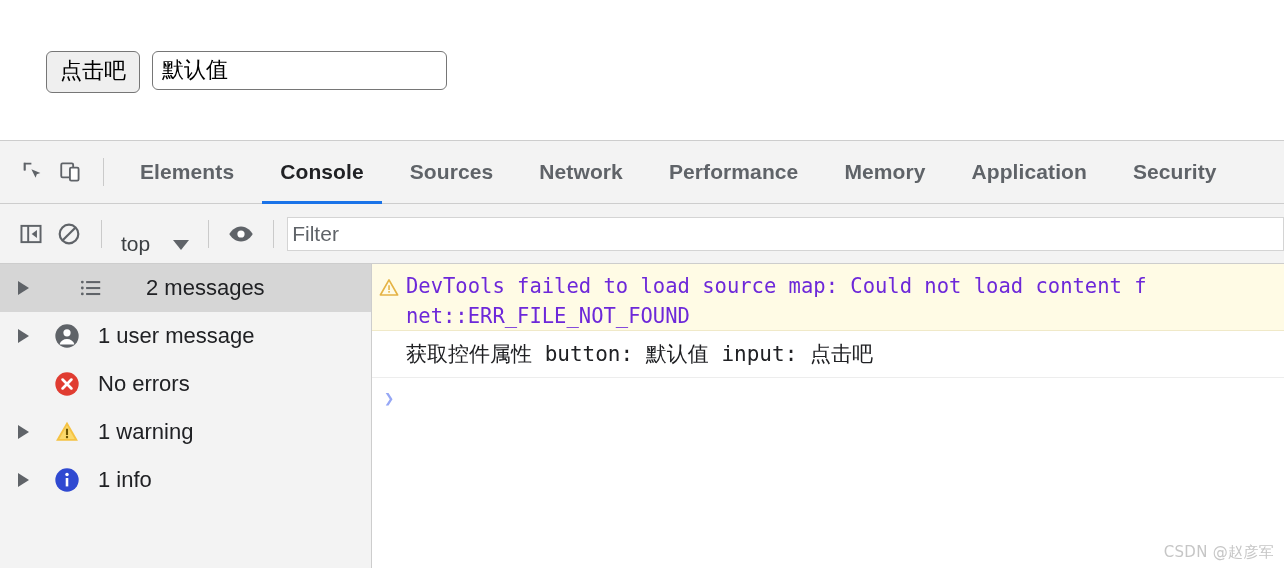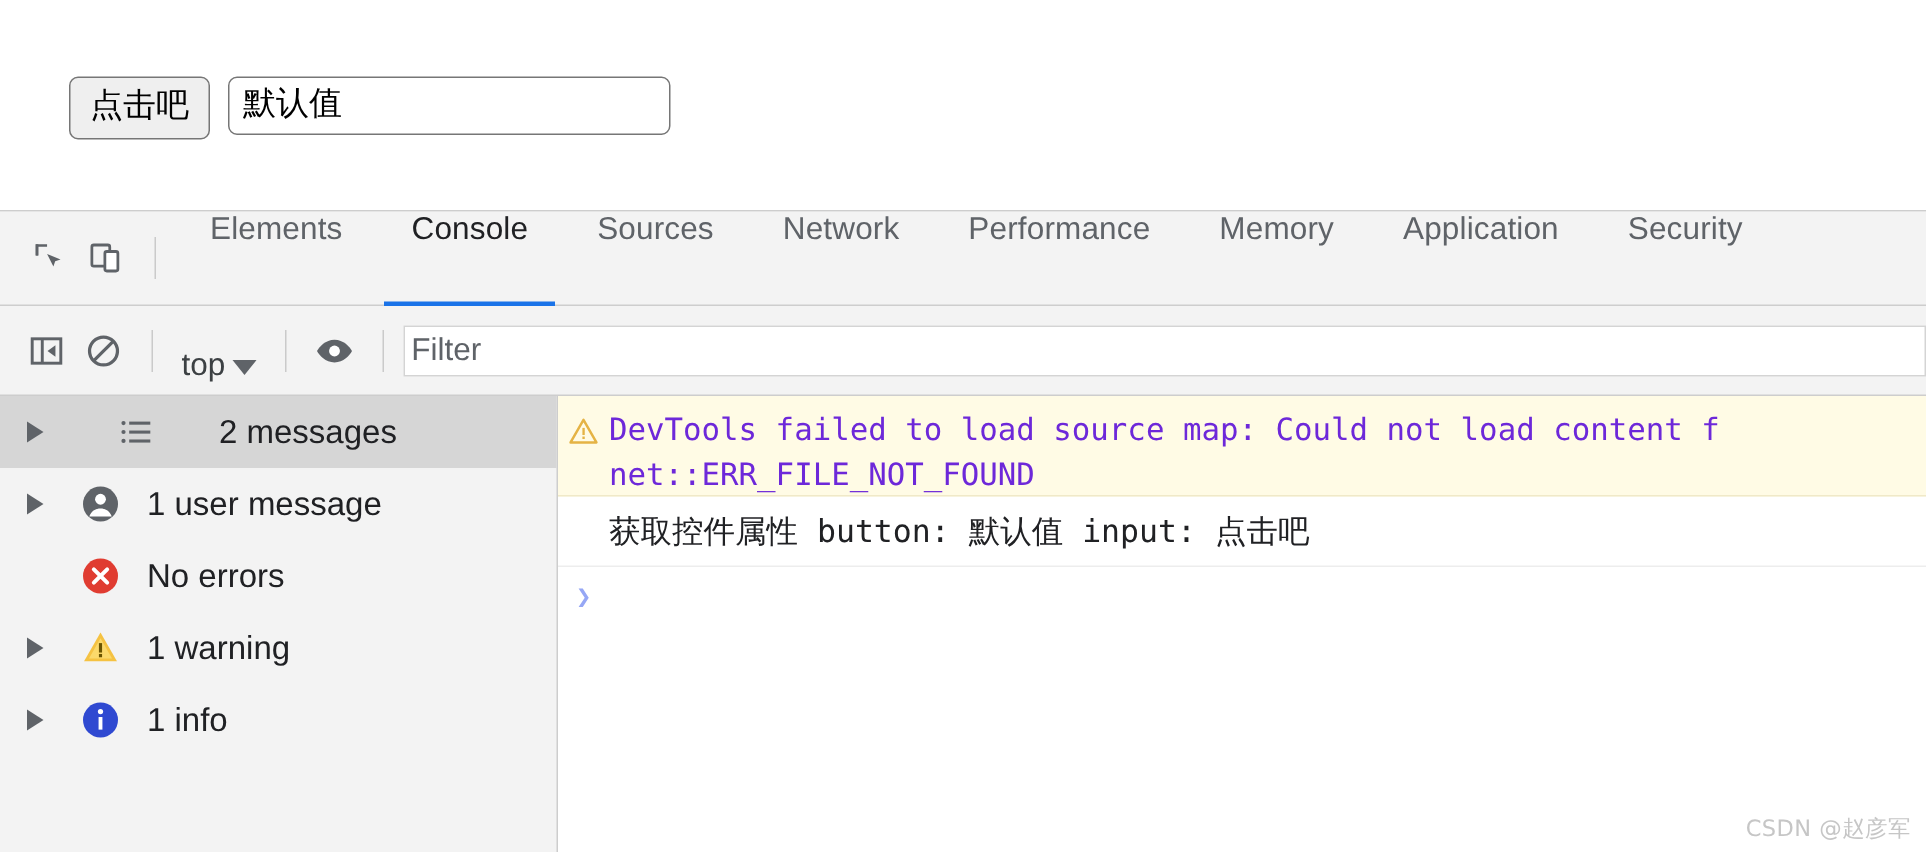--- a/index.html
+++ b/index.html
@@ -97,28 +97,29 @@
     background: #cacaca;
     margin: 0 13px;
   }
   .tabs {
     display: flex;
     align-items: stretch;
     height: 63px;
   }
   .tab {
     display: flex;
-    align-items: flex-start;
+    align-items: center;
     padding: 0 23px;
     font-size: 21px;
     color: #5f6368;
     white-space: nowrap;
     cursor: default;
     position: relative;
     letter-spacing: .1px;
+    font-weight: bold;
   }
   .tab.active {
     color: #202124;
   }
   .tab.active::after {
     content: "";
     position: absolute;
     left: 5px; right: 5px; bottom: 0;
     height: 3px;
     background: #1a73e8;
@@ -131,21 +132,21 @@
     background: #f3f3f3;
     border-bottom: 1px solid #cdcdcd;
     display: flex;
     align-items: center;
     box-sizing: border-box;
   }
   #console-toolbar .tool-icon-btn:first-child { margin-left: 12px; }
   .ctx-select {
     display: flex;
     align-items: center;
-    gap: 5px;
+    gap: 23px;
     font-size: 21px;
     color: #3c4043;
     padding: 2px 6px;
     cursor: default;
     margin-top: 20px;
   }
   .caret-down {
     width: 0; height: 0;
     border-left: 8px solid transparent;
     border-right: 8px solid transparent;

